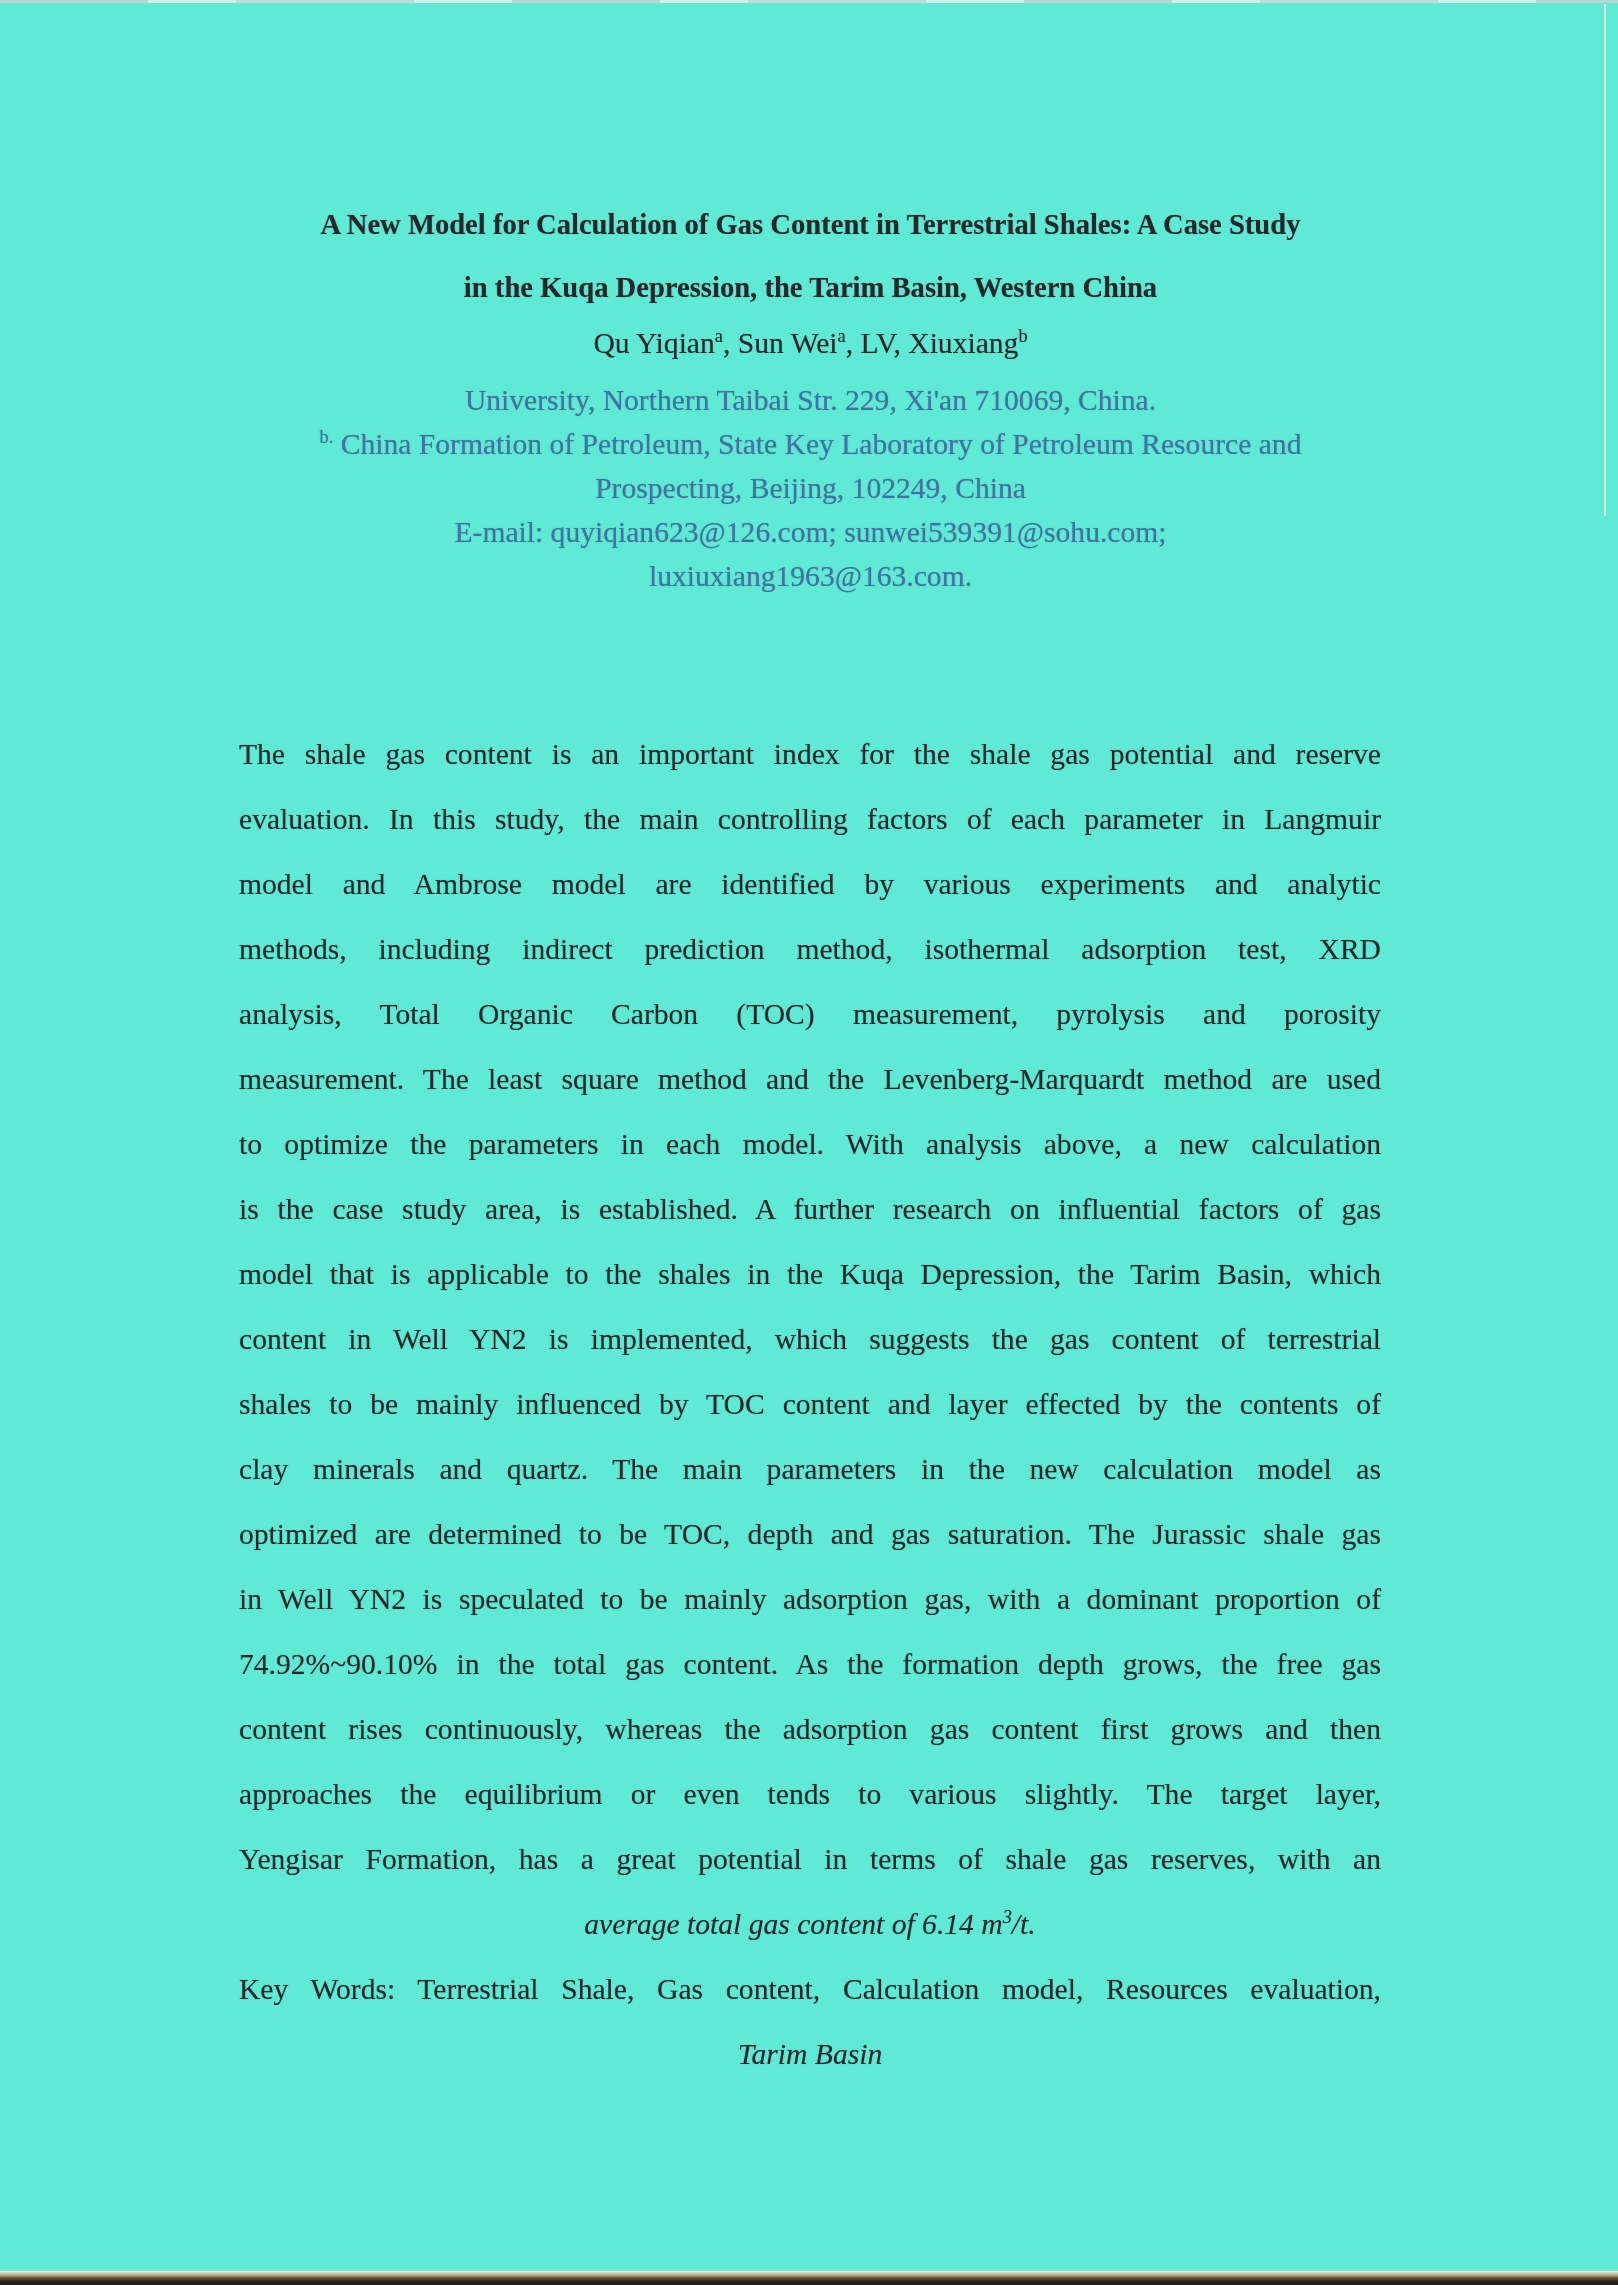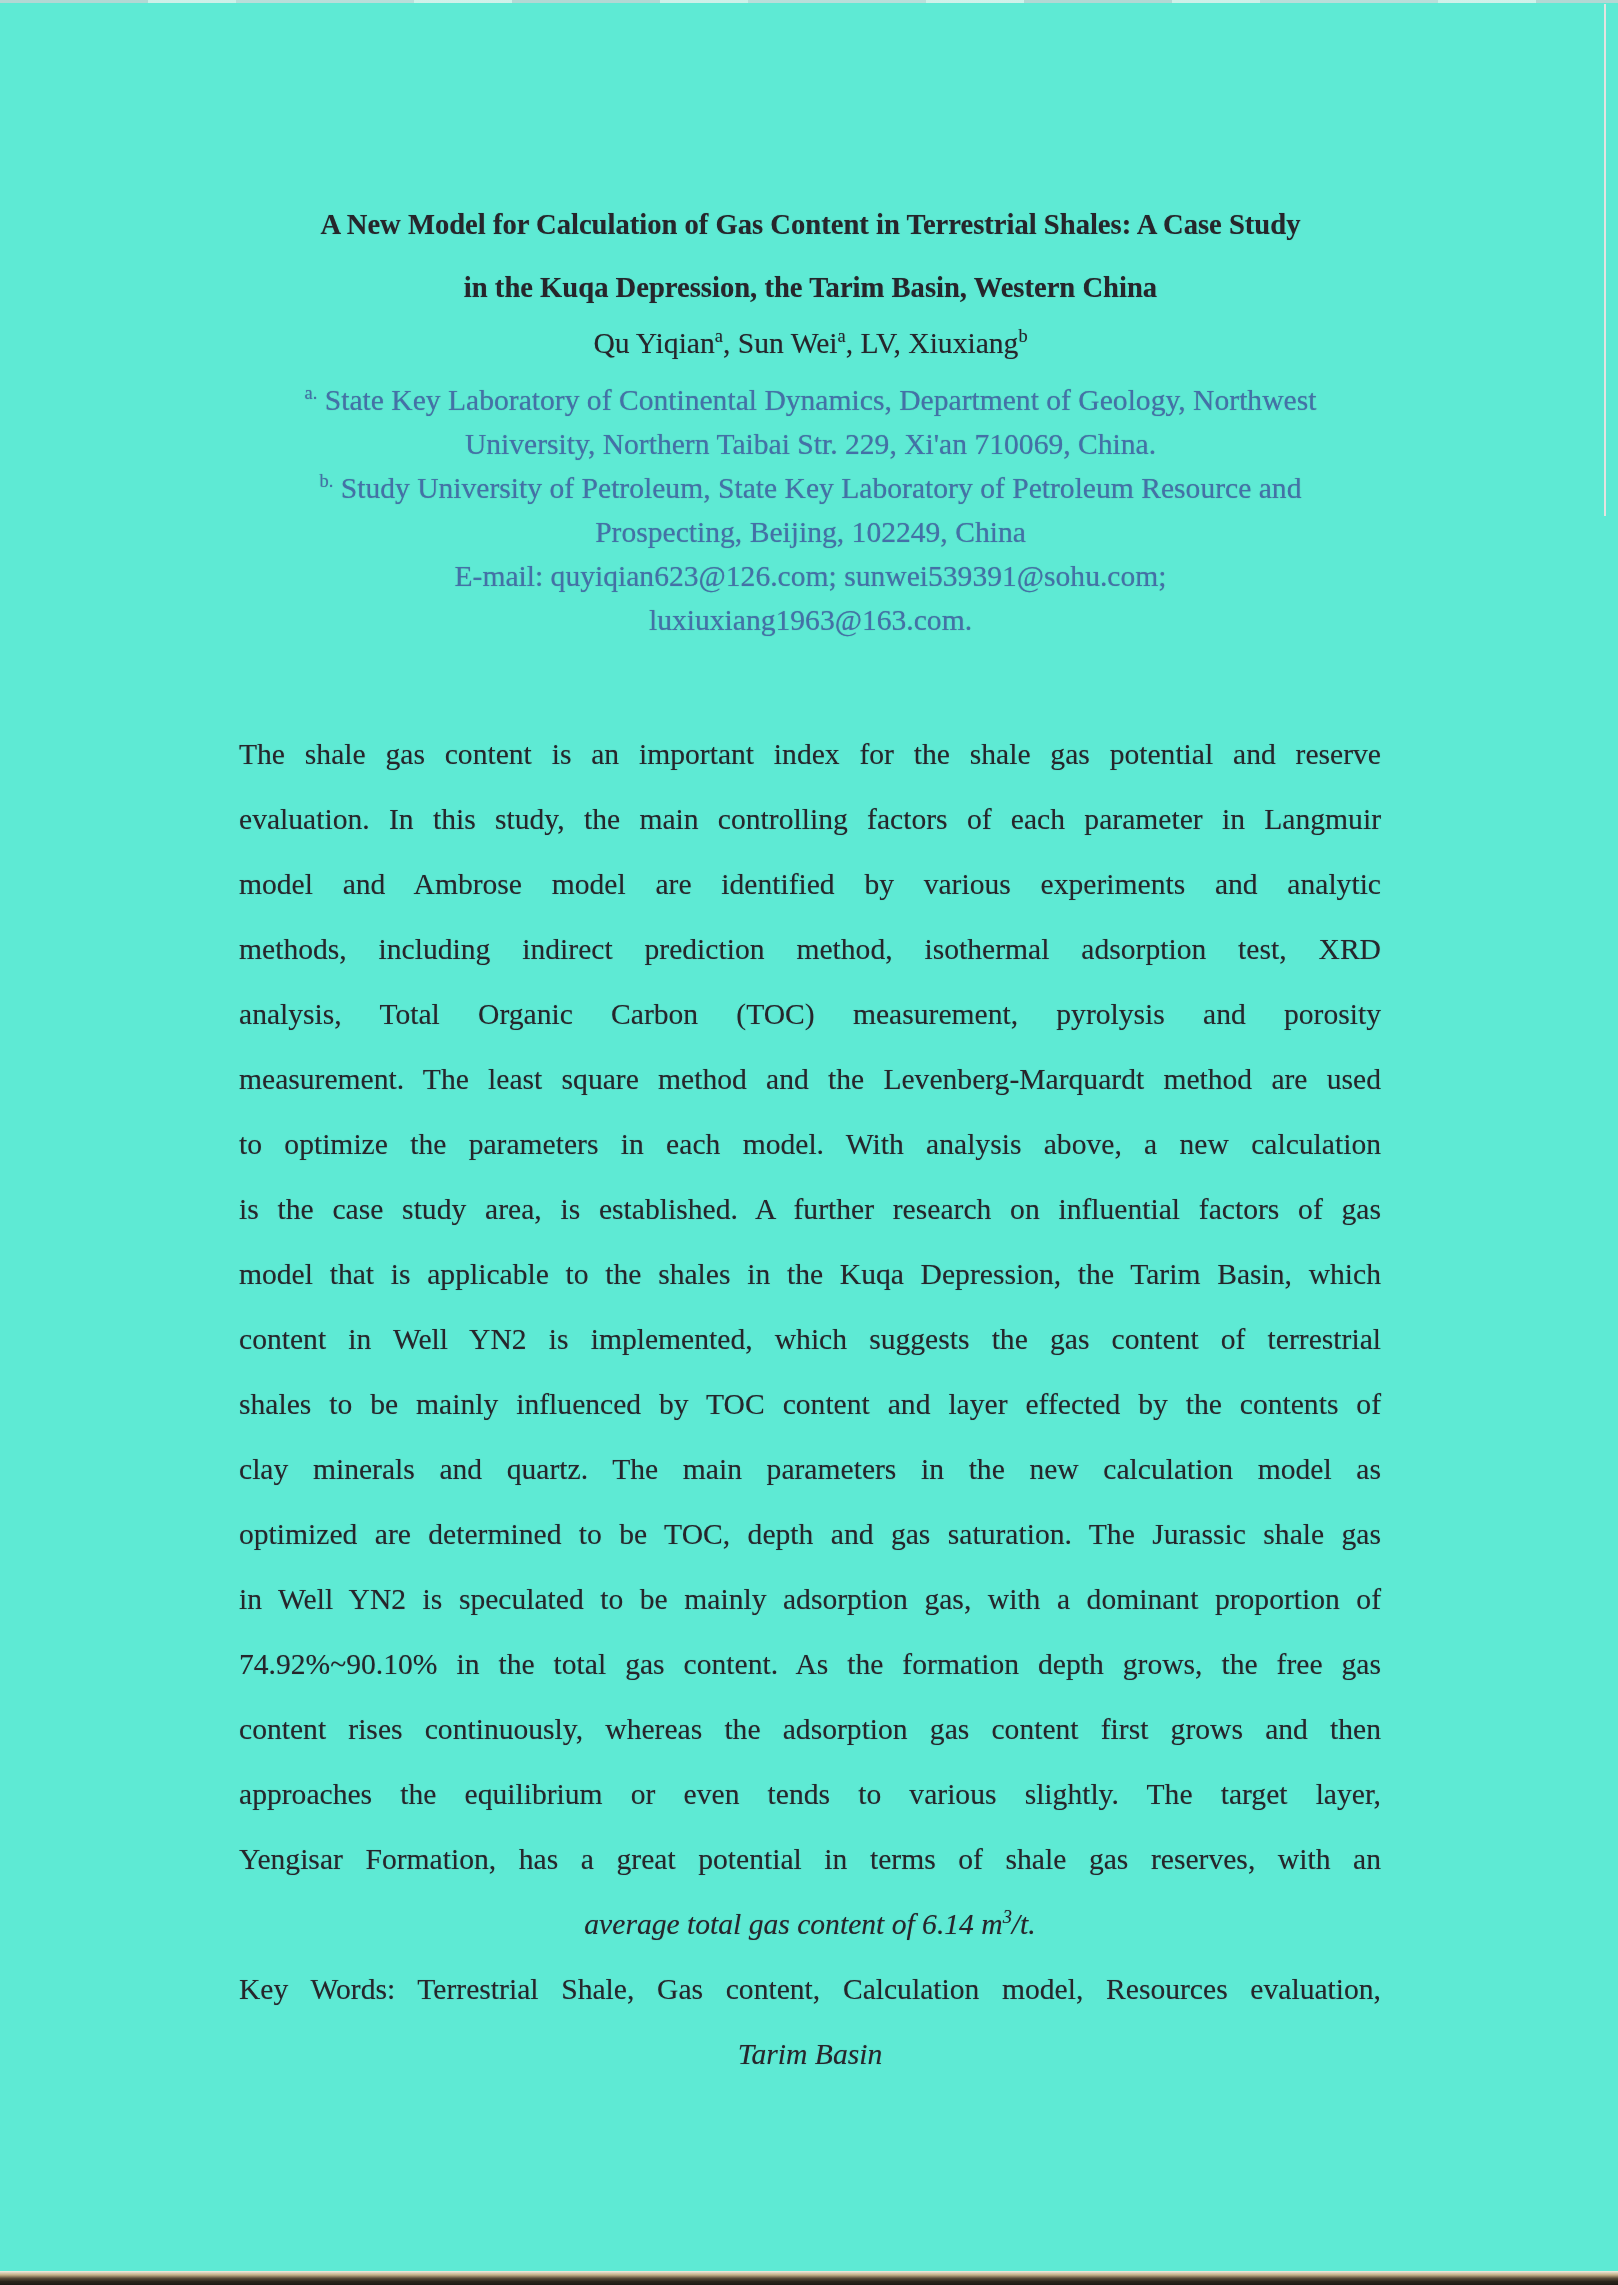--- a/index.html
+++ b/index.html
@@ -109,23 +109,22 @@
   <div class="right-scan-edge"></div>
 
   <div class="title-block soft">
     <div>A New Model for Calculation of Gas Content in Terrestrial Shales: A Case Study</div>
     <div>in the Kuqa Depression, the Tarim Basin, Western China</div>
   </div>
 
   <div class="authors-line soft"><span>Qu Yiqian</span><sup>a</sup><span>, Sun Wei</span><sup>a</sup><span>, LV, Xiuxiang</span><sup>b</sup></div>
 
   <div class="affil-email-block soft">
-    <div><sup>a.</sup><span> State Key Laboratory of Continental Dynamics, Department of Geology, Northwest</span></div>
     <div>University, Northern Taibai Str. 229, Xi'an 710069, China.</div>
-    <div><sup>b.</sup><span> Study University of Petroleum, State Key Laboratory of Petroleum Resource and</span></div>
+    <div><sup>b.</sup><span> China Formation of Petroleum, State Key Laboratory of Petroleum Resource and</span></div>
     <div>Prospecting, Beijing, 102249, China</div>
     <div>E-mail: quyiqian623@126.com; sunwei539391@sohu.com;</div>
     <div>luxiuxiang1963@163.com.</div>
   </div>
 
   <div class="body-block soft">
     <div class="jline">The shale gas content is an important index for the shale gas potential and reserve</div>
     <div class="jline">evaluation. In this study, the main controlling factors of each parameter in Langmuir</div>
     <div class="jline">model and Ambrose model are identified by various experiments and analytic</div>
     <div class="jline">methods, including indirect prediction method, isothermal adsorption test, XRD</div>

